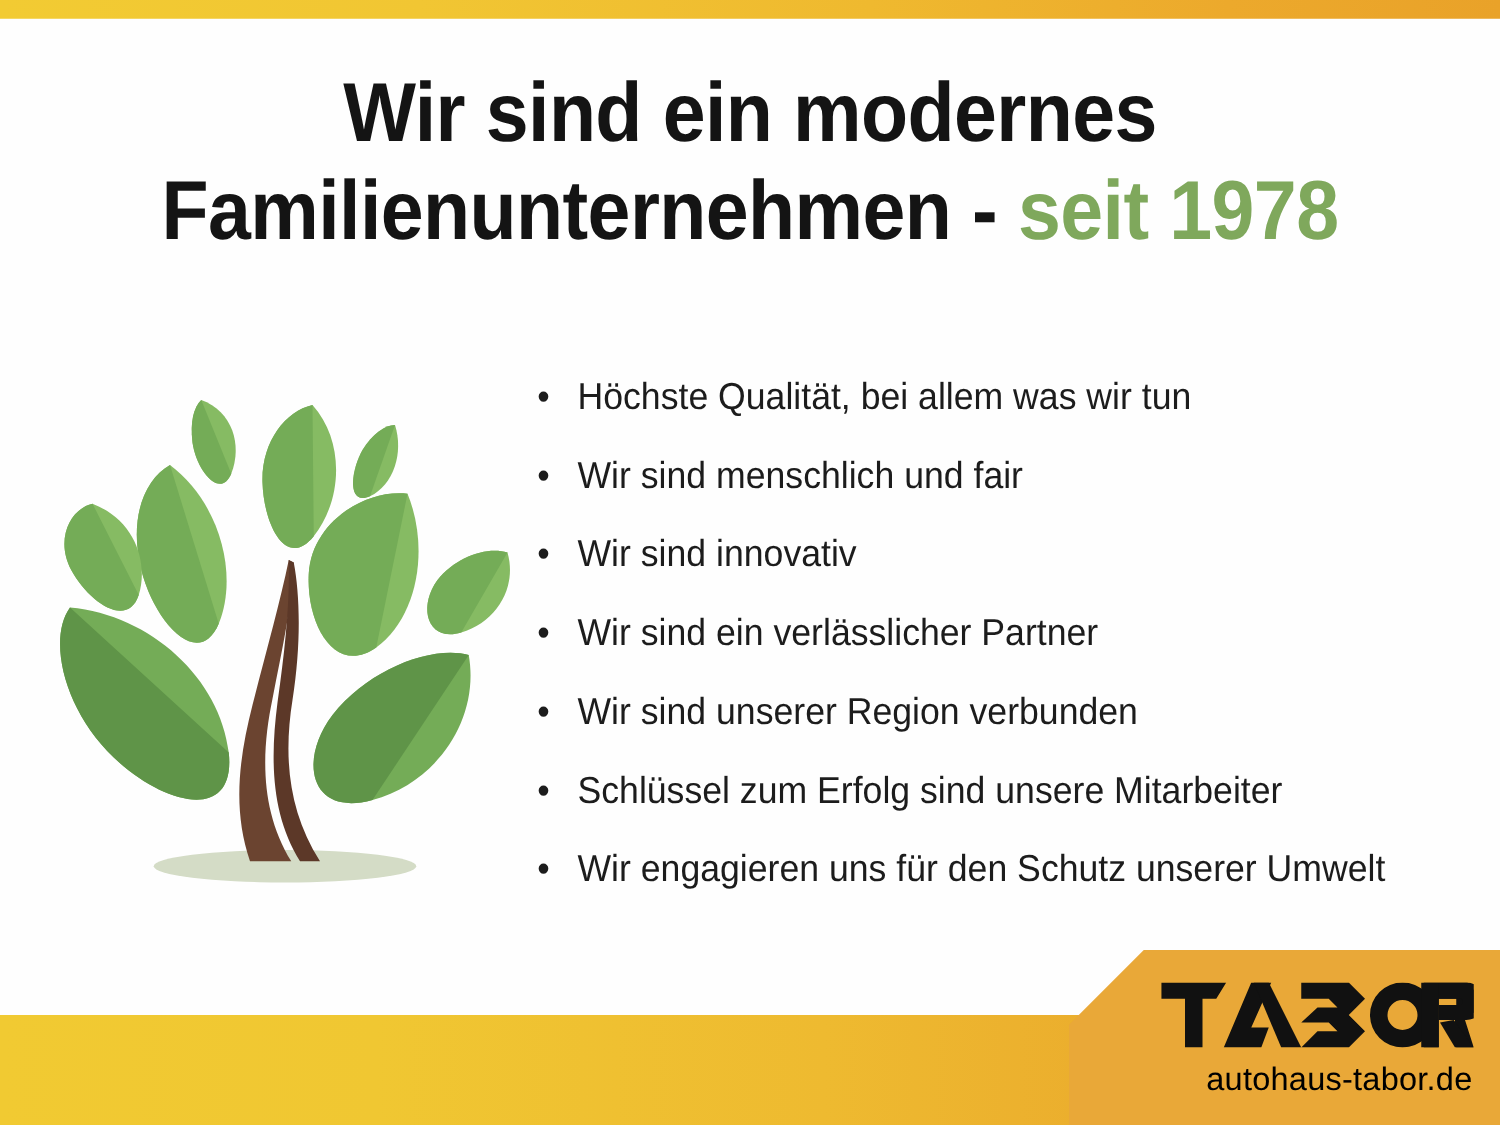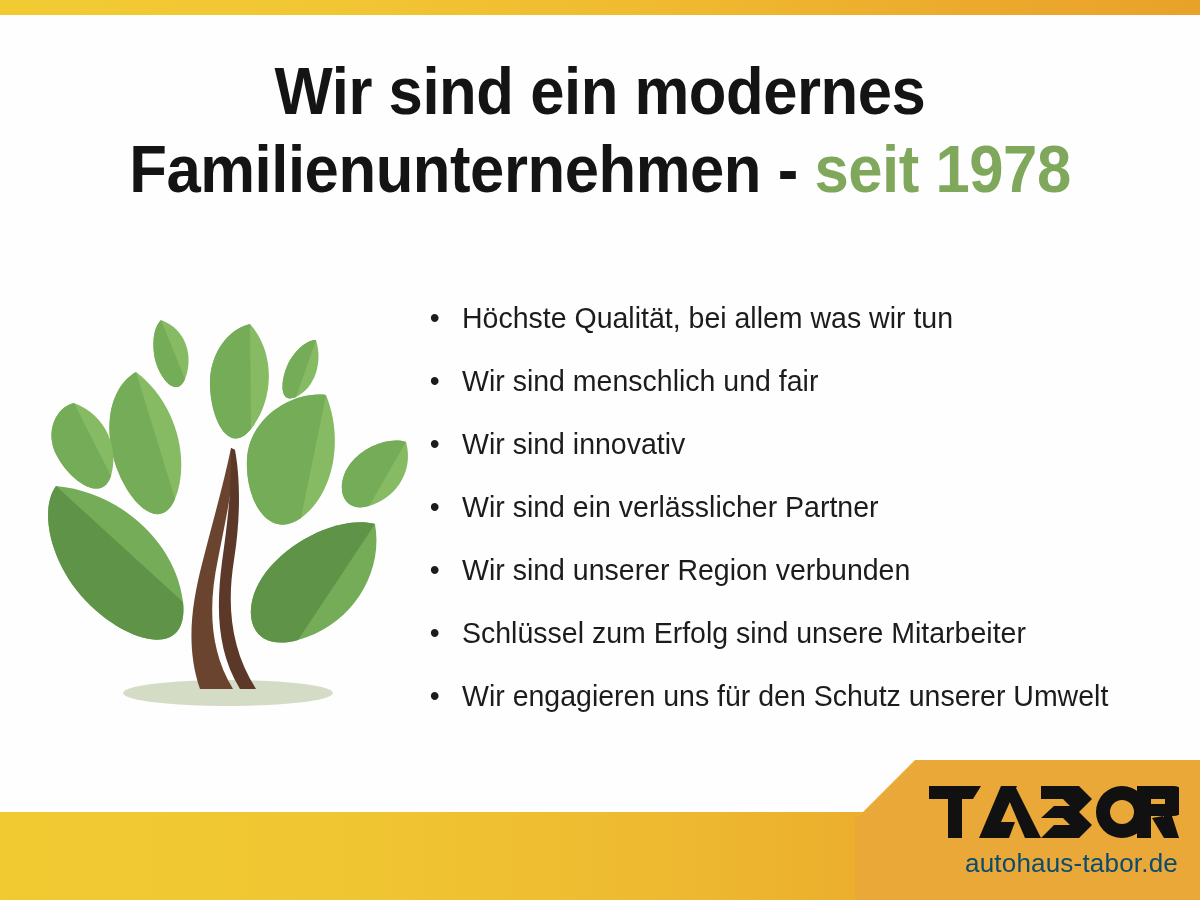--- a/index.html
+++ b/index.html
@@ -34,21 +34,21 @@
   .logo-wordmark{
     position:absolute;left:74px;top:26px;
     width:250px;height:52px;
   }
   .logo-url{
     position:absolute;left:0;right:22px;top:88px;
     text-align:right;
     font-family:"Liberation Sans", sans-serif;
     font-size:26px;
     letter-spacing:0.2px;
-    color:#0c4a6e;
+    color:#000000;
     white-space:nowrap;
   }
   
   .heading{
     position:absolute;left:0;top:52px;width:1200px;
     text-align:center;
     font-family:"Liberation Sans", sans-serif;
     font-weight:bold;
     font-size:67px;
     line-height:78px;

